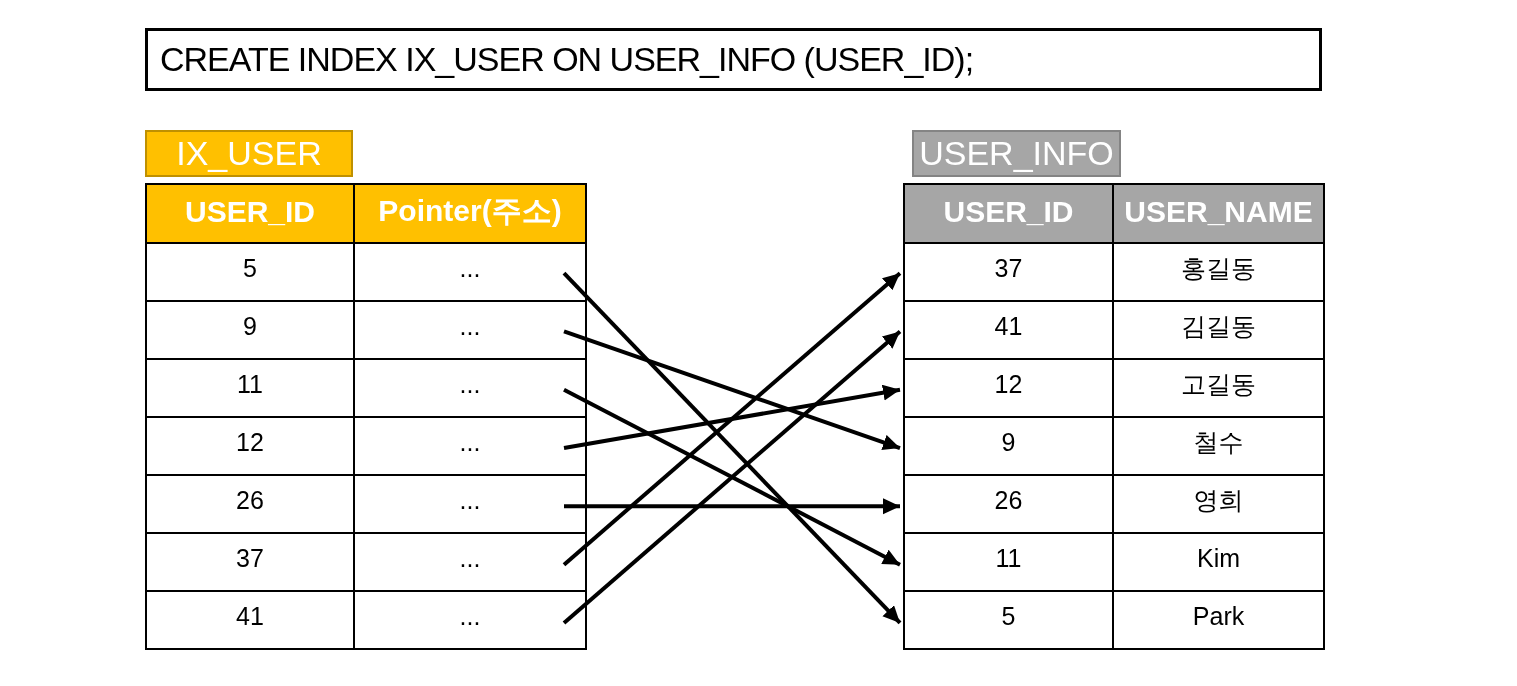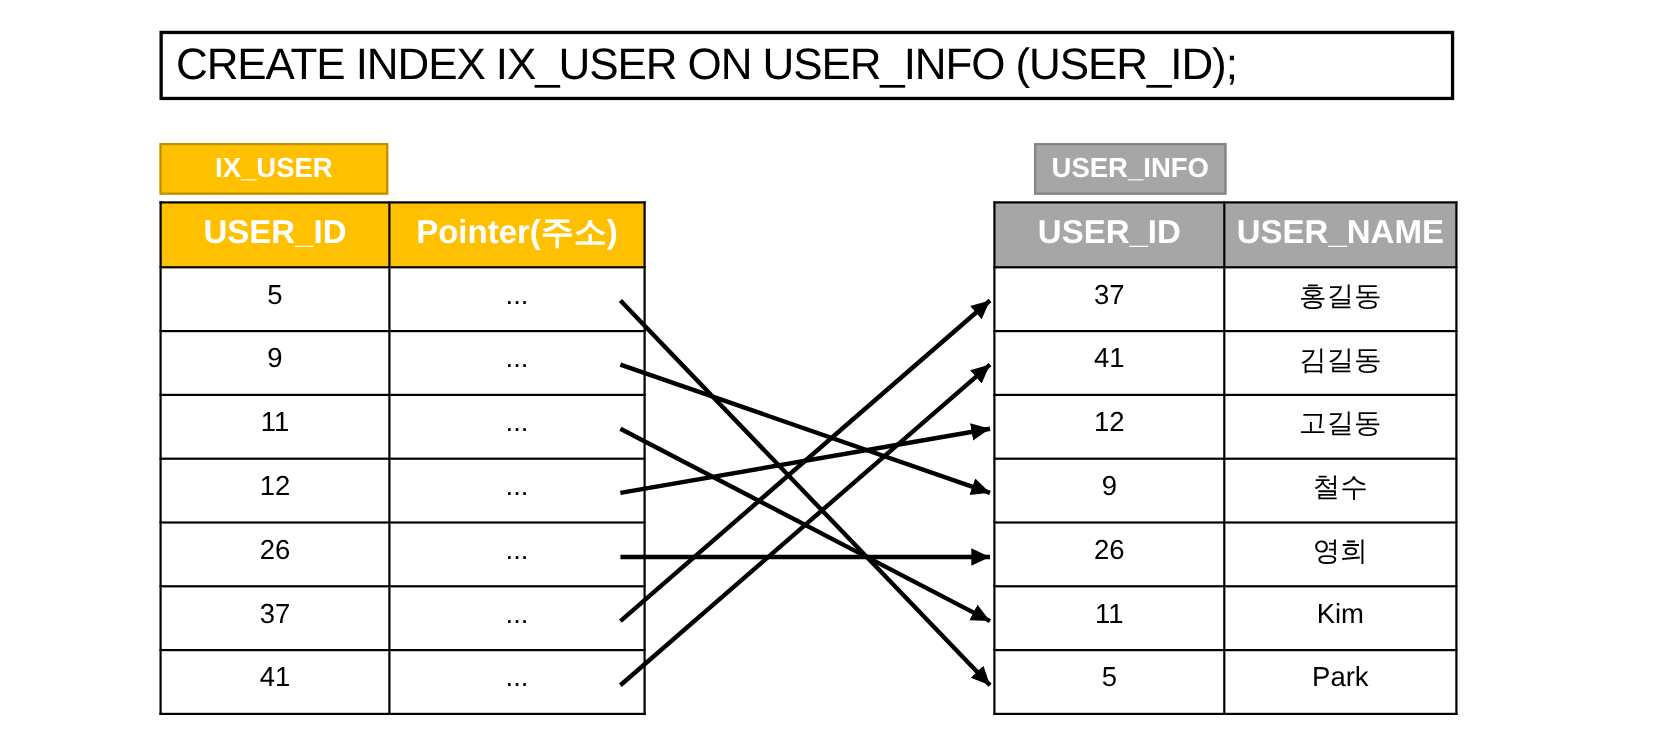--- a/index.html
+++ b/index.html
@@ -11,30 +11,30 @@
   html,body{background:#ffffff;}
   body{
     font-family:"Liberation Sans","DejaVu Sans",sans-serif;
     width:1517px; height:686px; position:relative; overflow:hidden;
   }
   .canvas{position:absolute; left:0; top:0; width:1517px; height:686px; background:#fff;}
 
   .title-box{
     position:absolute; left:145px; top:28px; width:1177px; height:63px;
     border:3px solid #000; display:flex; align-items:center; padding-left:12px;
-    font-size:40px; letter-spacing:-1px; color:#000; white-space:nowrap;
+    font-size:34px; letter-spacing:-1px; color:#000; white-space:nowrap;
   }
 
   .tab{
     position:absolute; top:130px; height:47px;
     display:flex; align-items:center; justify-content:center;
-    color:#fff; font-weight:bold; font-size:25px;
+    color:#fff; font-weight:normal; font-size:34px;
   }
   .tab-index{left:145px; width:208px; background:var(--gold); border:2px solid var(--gold-border);}
-  .tab-info {left:940px; width:175px; background:var(--gray); border:2px solid var(--gray-border);}
+  .tab-info {left:912px; width:209px; background:var(--gray); border:2px solid var(--gray-border);}
 
   table.tbl{
     position:absolute; top:183px; border-collapse:collapse; table-layout:fixed;
     background:#fff;
   }
   .tbl-left{left:145px; width:421px;}
   .tbl-right{left:903px; width:420px;}
   .tbl th, .tbl td{border:2px solid #000; text-align:center; vertical-align:middle;}
   .tbl th{
     height:59px; color:#fff; font-weight:bold; font-size:30px; padding-bottom:4px;

